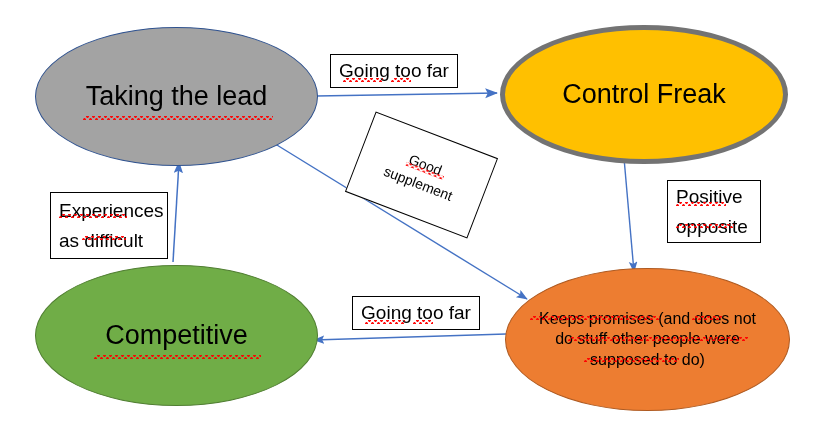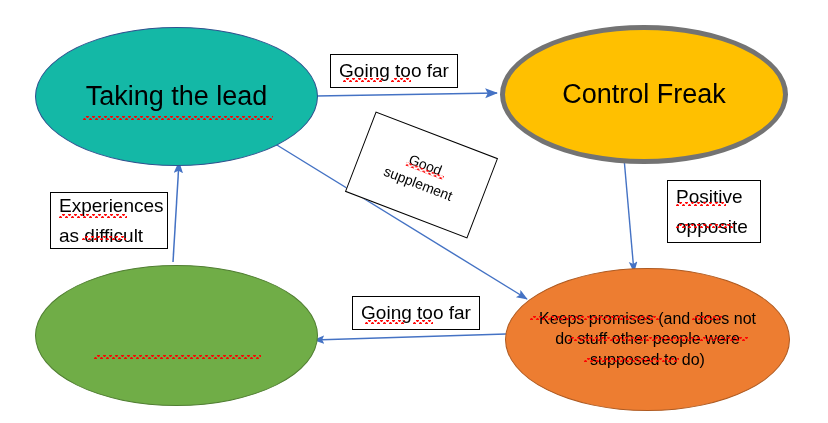--- a/index.html
+++ b/index.html
@@ -37,21 +37,21 @@
     color: #000000;
     line-height: 1.28;
   }
   .node-label {
     display: block;
     width: 92%;
     white-space: pre-line;
   }
   #node-taking-the-lead {
     left: 35px;  top: 27px;  width: 283px; height: 139px;
-    background: #14b8a6;
+    background: #a3a3a3;
     border: 1px solid #2F528F;
     font-size: 27px;
   }
   #node-control-freak {
     left: 500px; top: 25px;  width: 288px; height: 139px;
     background: #FFC000;
     border: 5px solid #737373;
     font-size: 27px;
   }
   #node-competitive {
@@ -83,21 +83,21 @@
   }
   #label-going-too-far-top {
     left: 330px; top: 54px; width: 128px; height: 34px;
     text-align: center;
   }
   #label-going-too-far-bottom {
     left: 352px; top: 296px; width: 128px; height: 34px;
     text-align: center;
   }
   #label-experiences-as-difficult {
-    left: 50px; top: 192px; width: 118px; height: 57px;
+    left: 50px; top: 192px; width: 118px; height: 67px;
     text-align: left;
   }
   #label-positive-opposite {
     left: 667px; top: 180px; width: 94px; height: 63px;
     text-align: left;
   }
   #label-good-supplement {
     left: 356px; top: 132px; width: 131px; height: 86px;
     text-align: center;
     transform: rotate(21deg);
@@ -143,20 +143,21 @@
   <div class="node" id="node-taking-the-lead">
     <span class="node-label">Taking the lead</span>
     <span class="squiggle" style="left:47px; top:88px; width:190px;"></span>
   </div>
 
   <div class="node" id="node-control-freak">
     <span class="node-label">Control Freak</span>
   </div>
 
   <div class="node" id="node-competitive">
+    <span class="node-label">Competitive</span>
     <span class="squiggle" style="left:58px; top:89px; width:167px;"></span>
   </div>
 
   <div class="node" id="node-keeps-promises">
     <span class="node-label">Keeps promises (and does not
 do stuff other people were
 supposed to do)</span>
     <span class="squiggle" style="left:24px; top:47px; width:130px;"></span>
     <span class="squiggle" style="left:186px; top:47px; width:30px;"></span>
     <span class="squiggle" style="left:62px; top:68px; width:180px;"></span>

